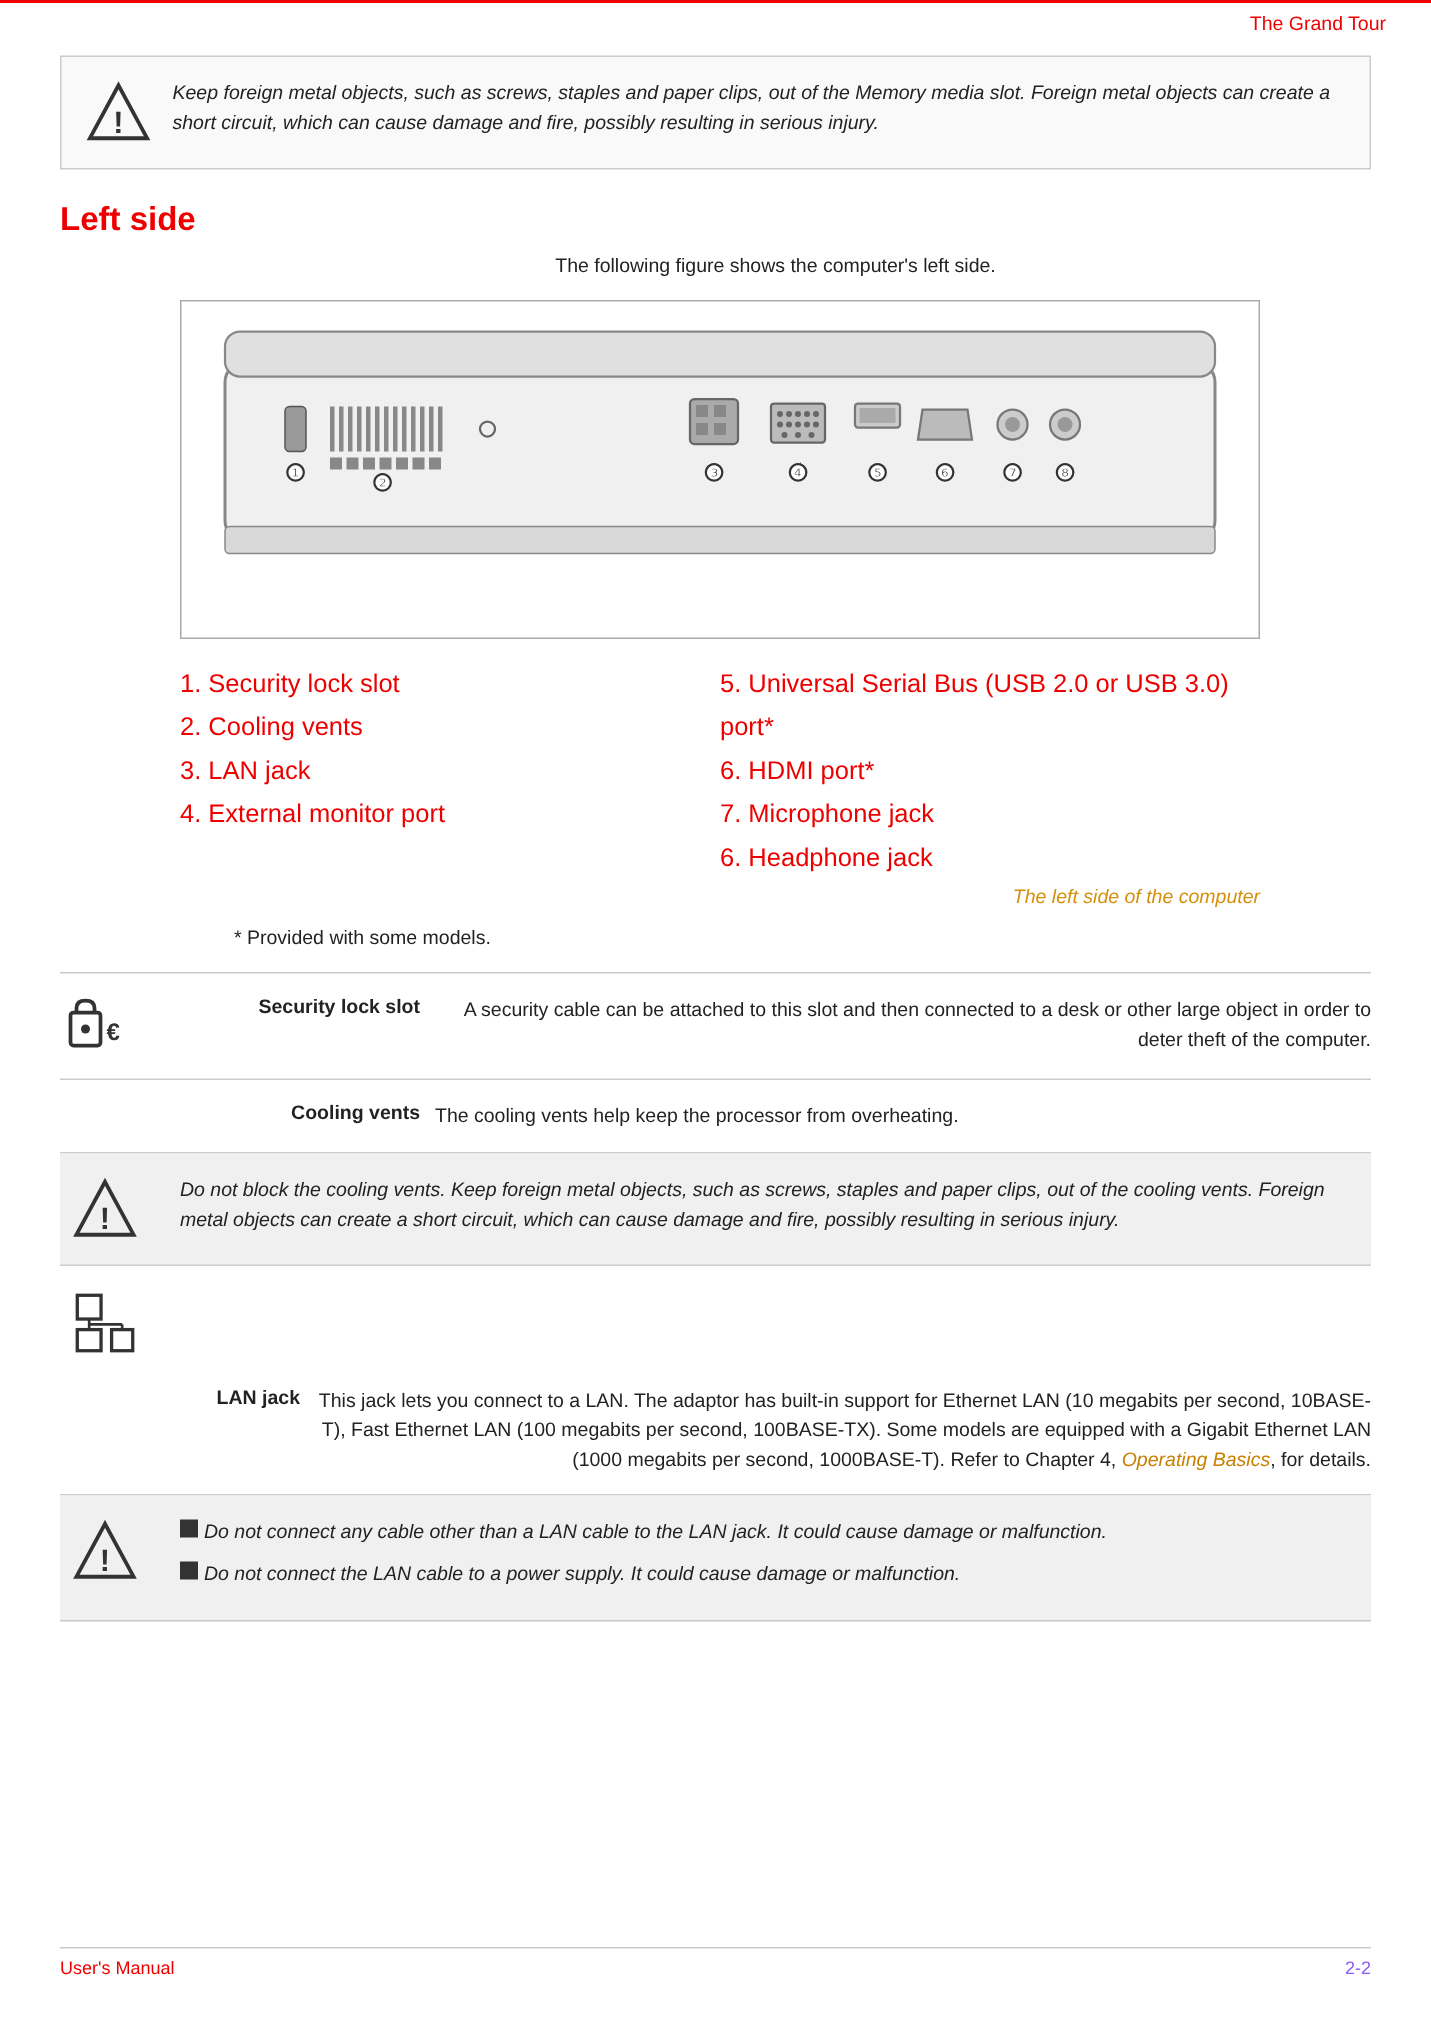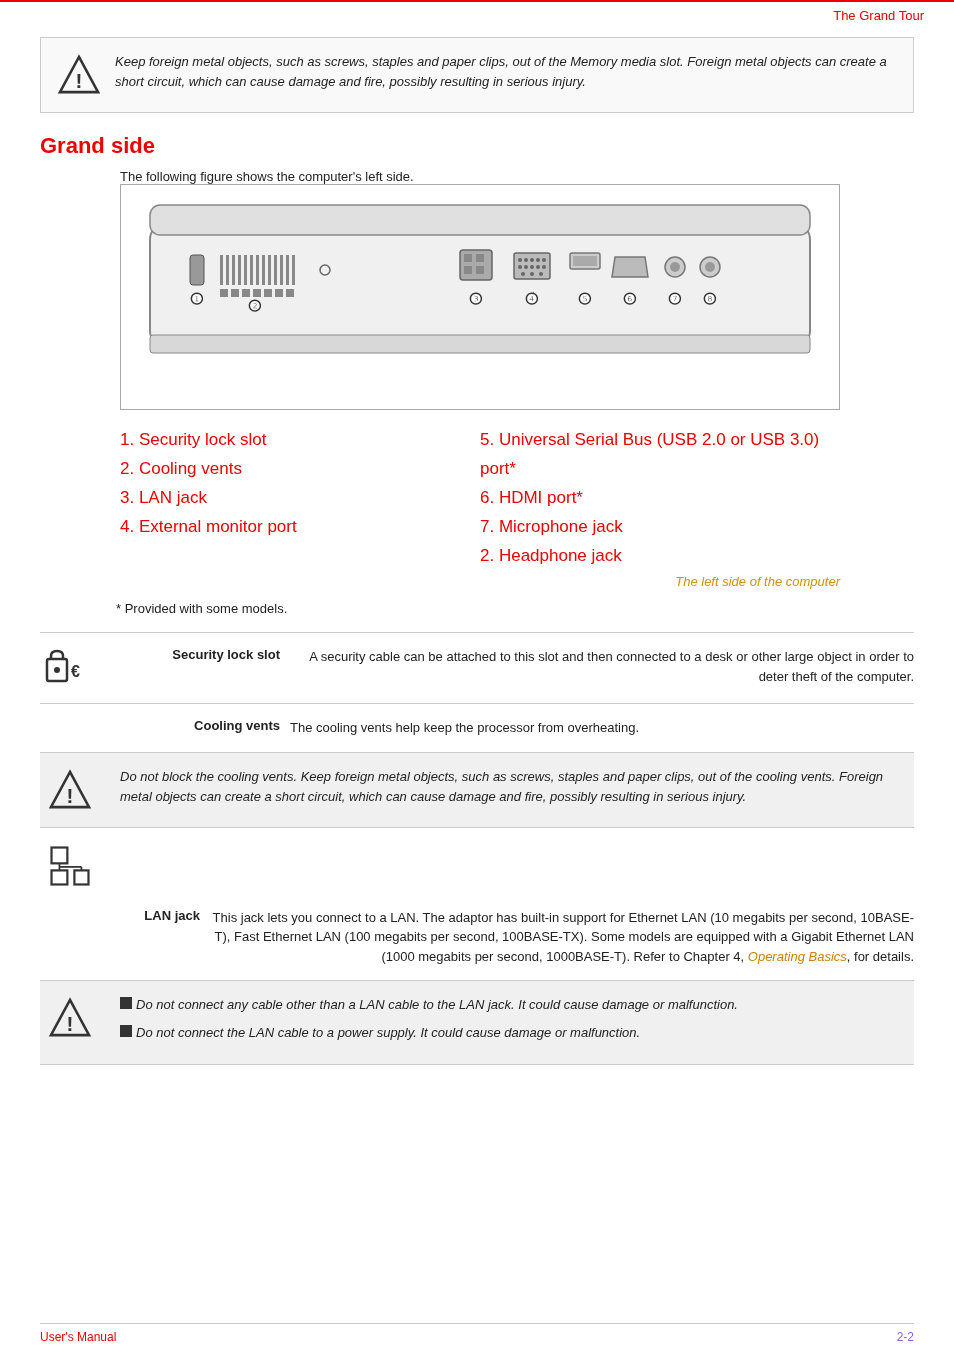--- a/index.html
+++ b/index.html
@@ -55,21 +55,23 @@
     
     .section-heading {
       color: #e00;
       font-size: 22px;
       font-weight: bold;
       margin-bottom: 10px;
     }
 
     .intro-text {
       margin-left: 80px;
-      font-size: 13px;
+      margin-bottom: 16px;
+      font-size: 13px;
+      text-align: center;
     }
 
     
     .diagram-container {
       margin-left: 80px;
       margin-bottom: 16px;
       border: 1px solid #aaa;
       background: #fff;
       padding: 10px 16px 14px;
       position: relative;
@@ -105,21 +107,21 @@
       color: #d4900a;
       font-style: italic;
       font-size: 13px;
       margin-left: 80px;
       max-width: 720px;
       margin-bottom: 12px;
     }
 
     
     .provided-note {
-      margin-left: 76px;
+      margin-left: 116px;
       font-size: 13px;
       margin-bottom: 16px;
     }
 
     
     .divider {
       border: none;
       border-top: 1px solid #ccc;
       margin: 0 0 0 0;
     }
@@ -208,21 +210,21 @@
       width: 12px;
       height: 12px;
       background: #333;
       flex-shrink: 0;
       margin-top: 2px;
     }
 
     
     .page-footer {
       position: absolute;
-      bottom: 8px;
+      bottom: 33px;
       left: 40px;
       right: 40px;
       display: flex;
       justify-content: space-between;
       border-top: 1px solid #ccc;
       padding-top: 6px;
     }
     .footer-left {
       color: #e00;
       font-size: 12px;
@@ -250,21 +252,21 @@
   <div class="warning-box">
     <div class="warning-icon">
       <svg viewBox="0 0 60 60" width="44" height="44">
         <polygon points="30,4 56,52 4,52" fill="none" stroke="#333" stroke-width="3.5"></polygon>
         <text x="30" y="47" text-anchor="middle" font-size="28" font-weight="bold" fill="#333">!</text>
       </svg>
     </div>
     <p class="warning-text">Keep foreign metal objects, such as screws, staples and paper clips, out of the Memory media slot. Foreign metal objects can create a short circuit, which can cause damage and fire, possibly resulting in serious injury.</p>
   </div>
 
-  <h2 class="section-heading">Grand side</h2>
+  <h2 class="section-heading">Left side</h2>
 
   <p class="intro-text">The following figure shows the computer's left side.</p>
 
   <div class="diagram-container">
     <svg class="laptop-svg" viewBox="0 0 680 200" xmlns="http://www.w3.org/2000/svg">
 
       <rect x="10" y="30" width="660" height="120" rx="14" ry="14" fill="#f0f0f0" stroke="#888" stroke-width="2"></rect>
 
       <rect x="10" y="10" width="660" height="30" rx="10" ry="10" fill="#e0e0e0" stroke="#888" stroke-width="1.5"></rect>
 
@@ -355,21 +357,21 @@
     <div class="legend-col">
       <div class="legend-item">1. Security lock slot</div>
       <div class="legend-item">2. Cooling vents</div>
       <div class="legend-item">3. LAN jack</div>
       <div class="legend-item">4. External monitor port</div>
     </div>
     <div class="legend-col">
       <div class="legend-item">5. Universal Serial Bus (USB 2.0 or USB 3.0) port*</div>
       <div class="legend-item">6. HDMI port*</div>
       <div class="legend-item">7. Microphone jack</div>
-      <div class="legend-item">2. Headphone jack</div>
+      <div class="legend-item">6. Headphone jack</div>
     </div>
   </div>
 
   <div class="figure-caption">The left side of the computer</div>
 
   <p class="provided-note">* Provided with some models.</p>
 
   <hr class="divider">
 
   <div class="component-row">

